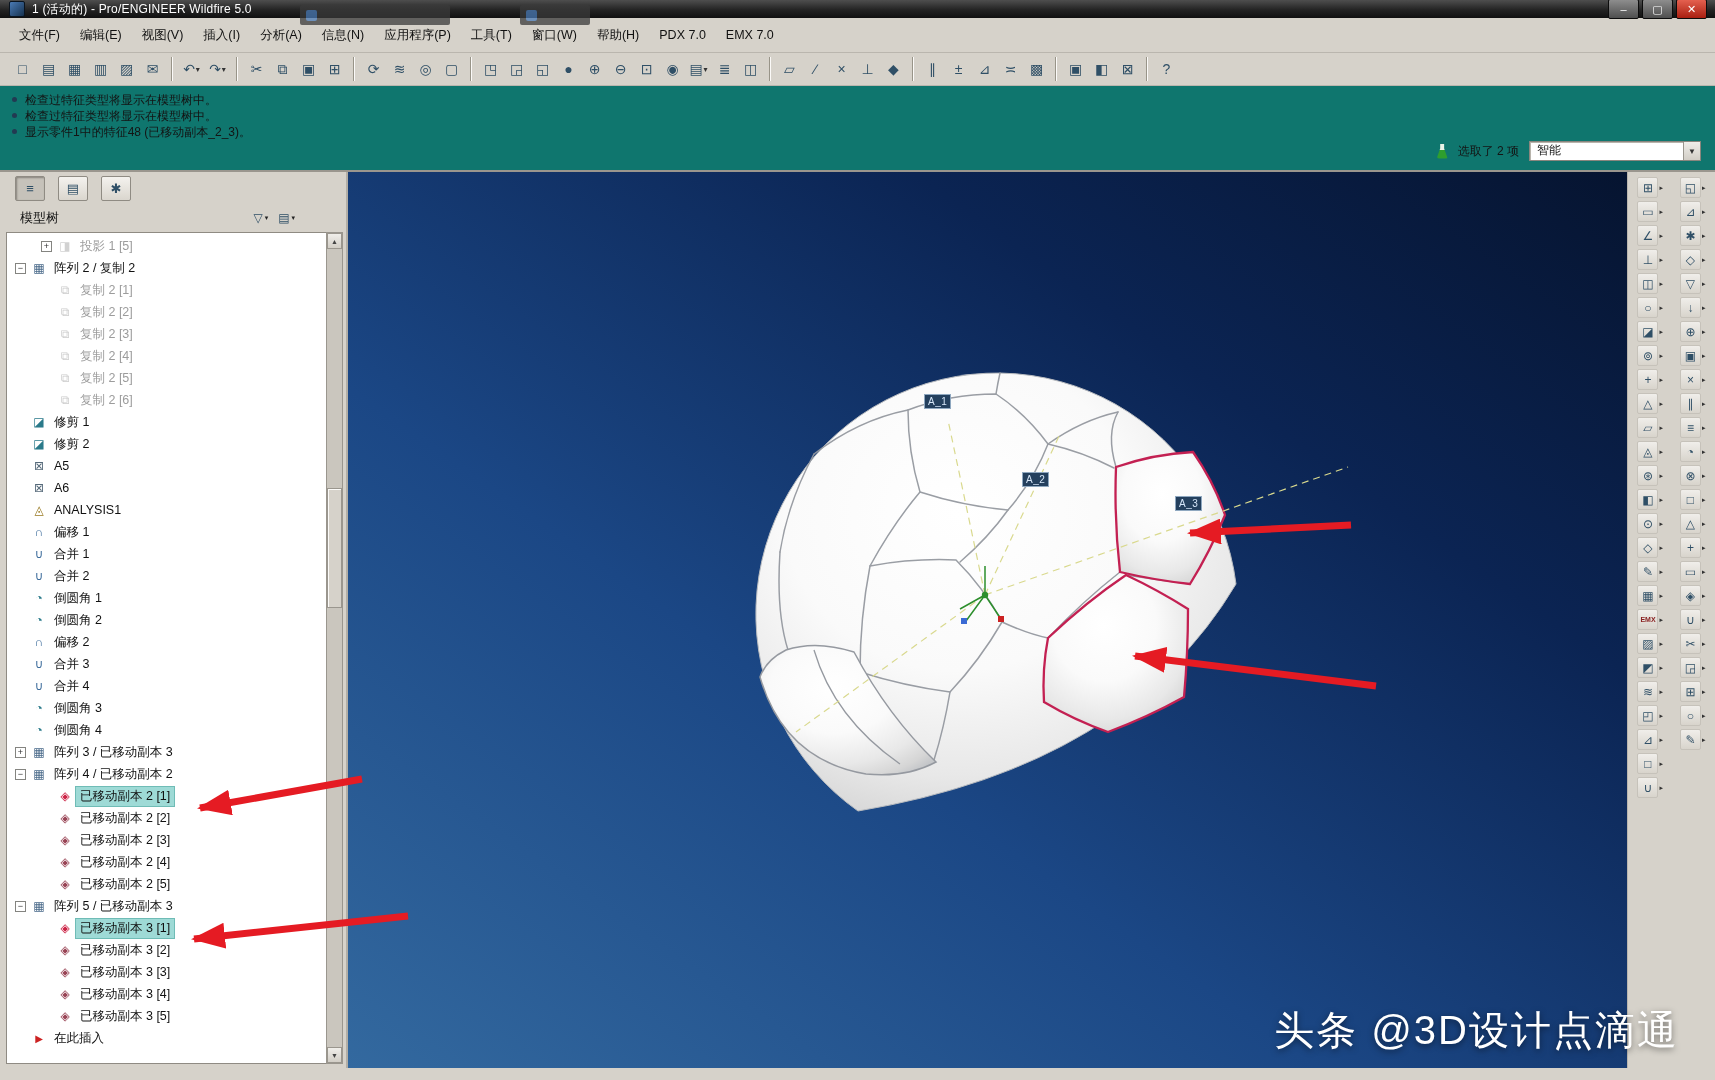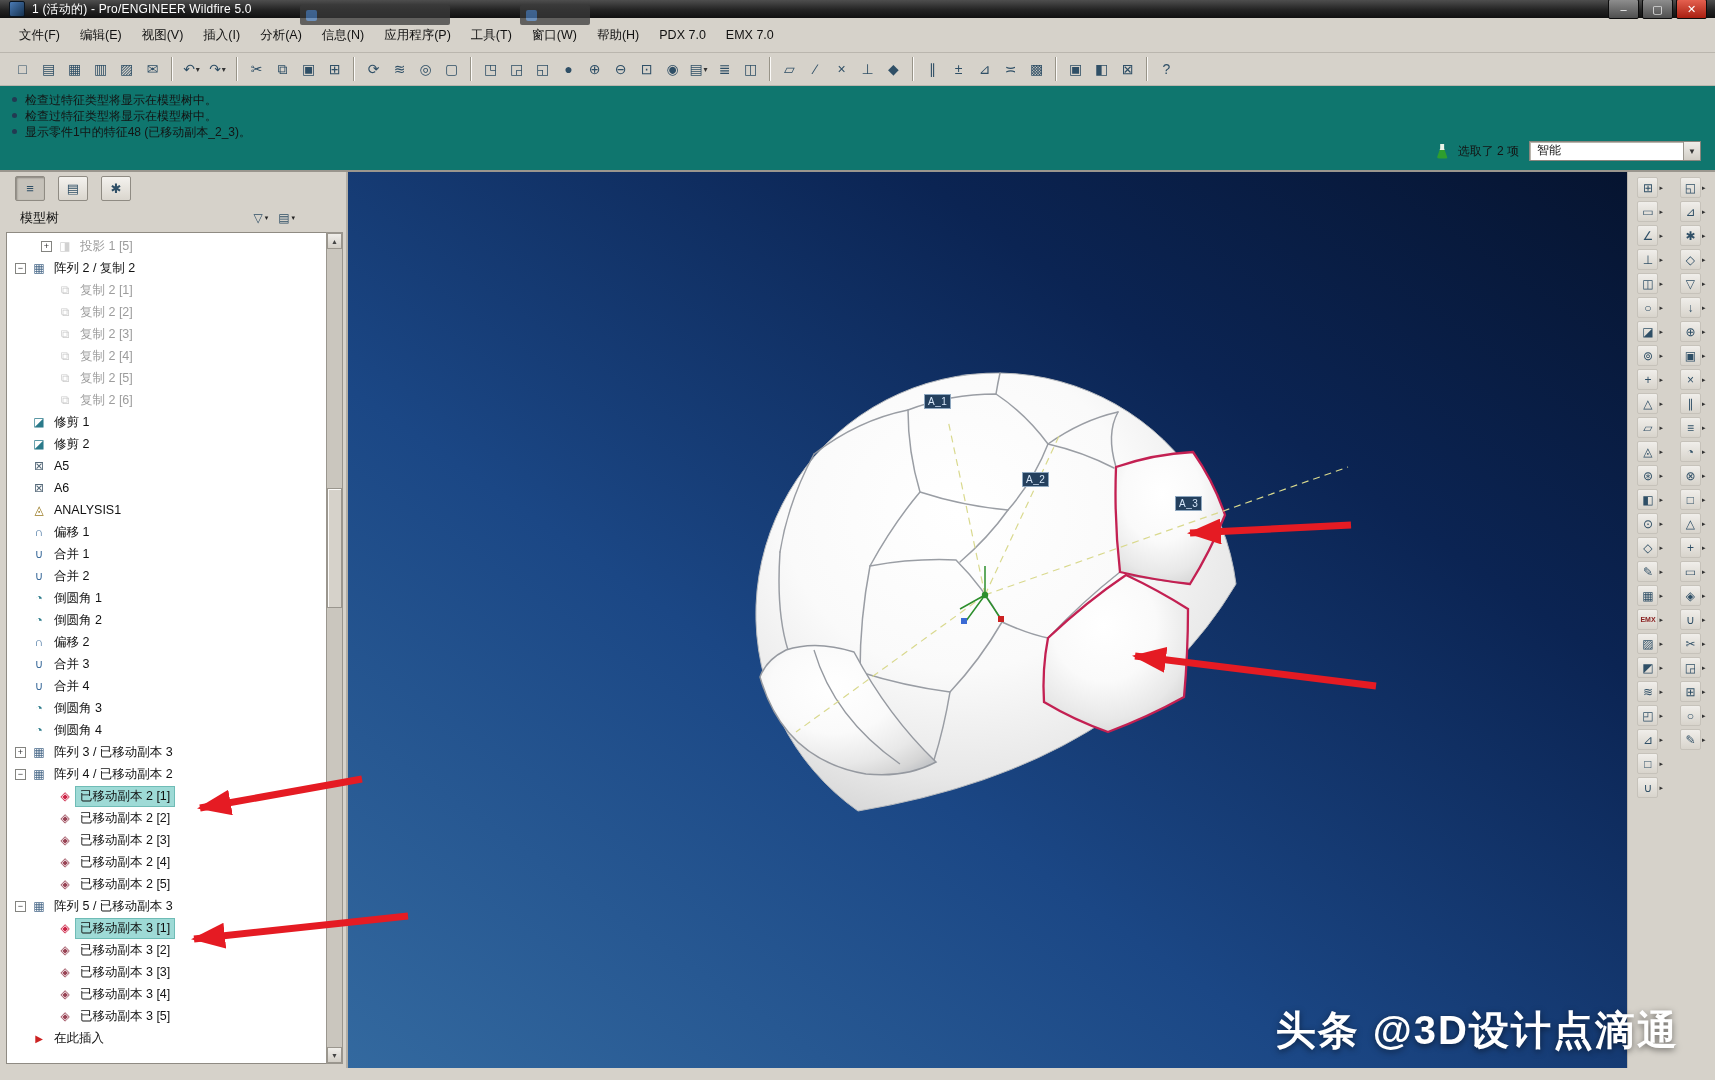--- a/index.html
+++ b/index.html
@@ -92,21 +92,21 @@
   
   .right-toolbar{width:88px;background:#d6d2ca;border-left:1px solid #bab6ae;display:flex;padding:5px 2px;gap:2px;flex:none}
   .rt-col{display:flex;flex-direction:column;gap:3px;align-items:center;flex:1}
   .rt-item{display:flex;align-items:center;gap:1px}
   .rt-btn{width:21px;height:21px;display:flex;align-items:center;justify-content:center;font-size:12px;color:#2f4f66;border:1px solid #c6c2ba;background:linear-gradient(#f0eeea,#d8d4cc);border-radius:2px;cursor:default}
   .rt-btn.emx{font-size:7px;font-weight:bold;color:#8a2222}
   .rt-arrow{font-size:7px;color:#333}
 
   
   .annotations{position:absolute;inset:0;z-index:40;pointer-events:none}
-  .watermark{position:absolute;right:36px;bottom:22px;color:#fff;font-size:40px;font-weight:bold;letter-spacing:2px;text-shadow:0 2px 6px rgba(0,0,0,.5);white-space:nowrap}
+  .watermark{position:absolute;right:36px;bottom:22px;color:#fff;font-size:40px;font-weight:normal;letter-spacing:2px;text-shadow:0 2px 6px rgba(0,0,0,.5);white-space:nowrap}
 </style>
 </head>
 <body>
 
 <div class="titlebar">
   <div class="app-icon"></div>
   <div class="title-text">1 (活动的) - Pro/ENGINEER Wildfire 5.0</div>
   <div class="ghost-tab ghost-a">
       <span class="gi"></span>
     </div>

